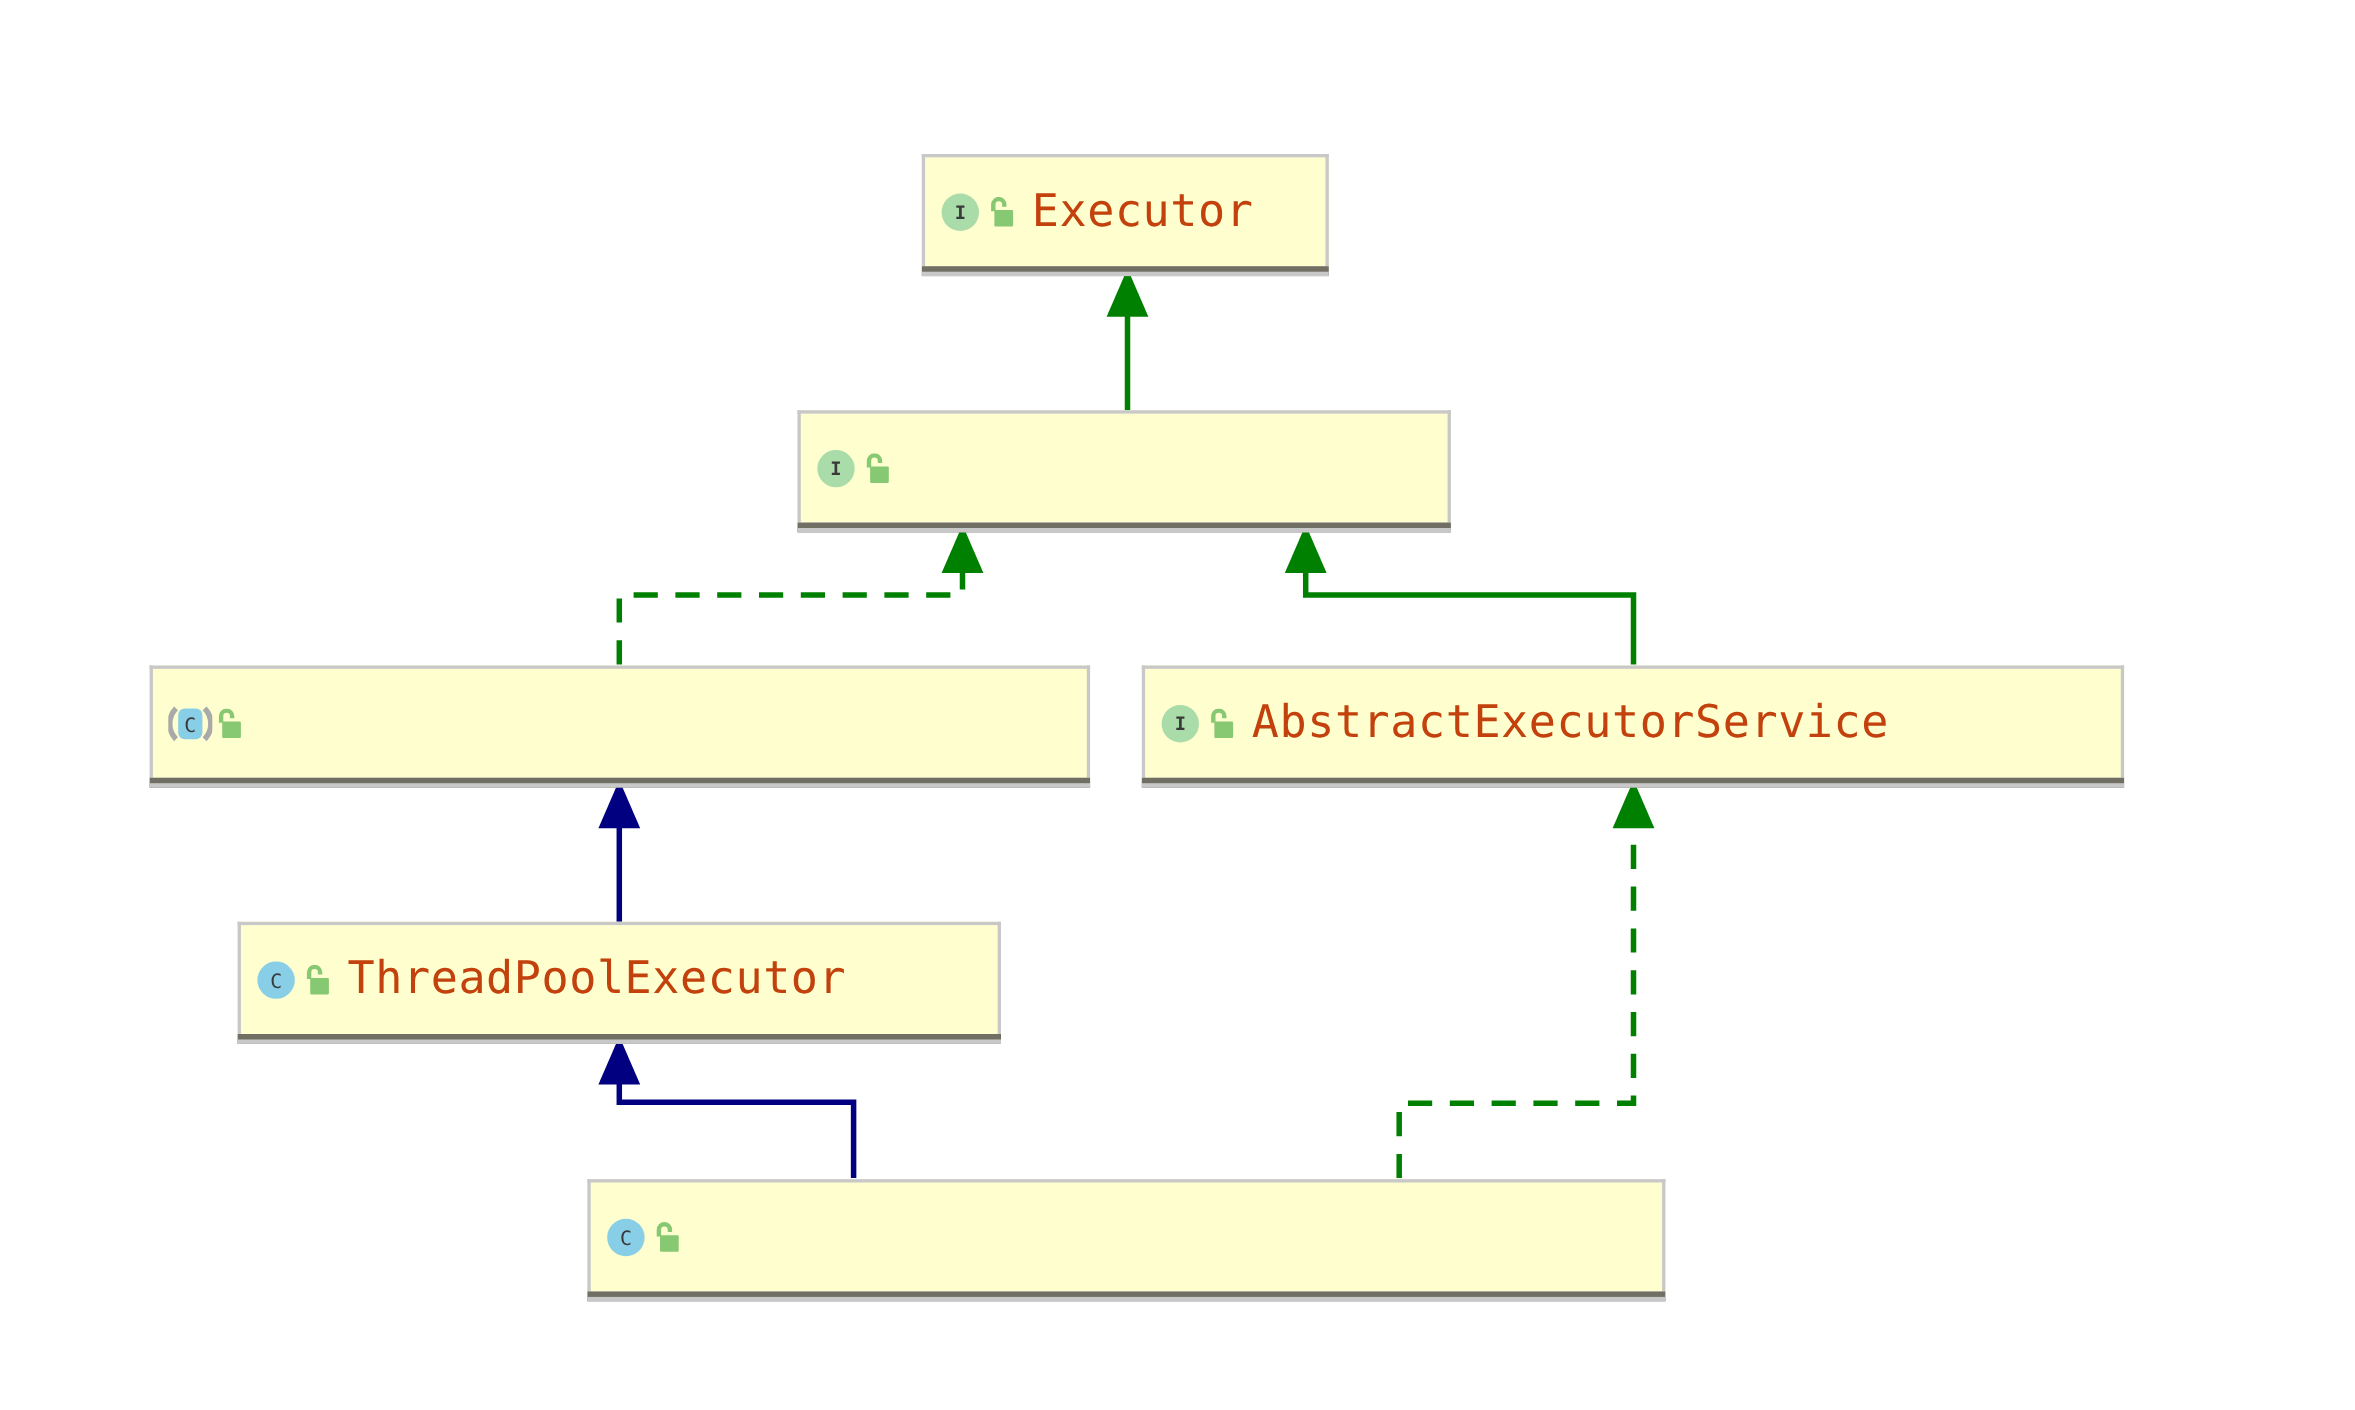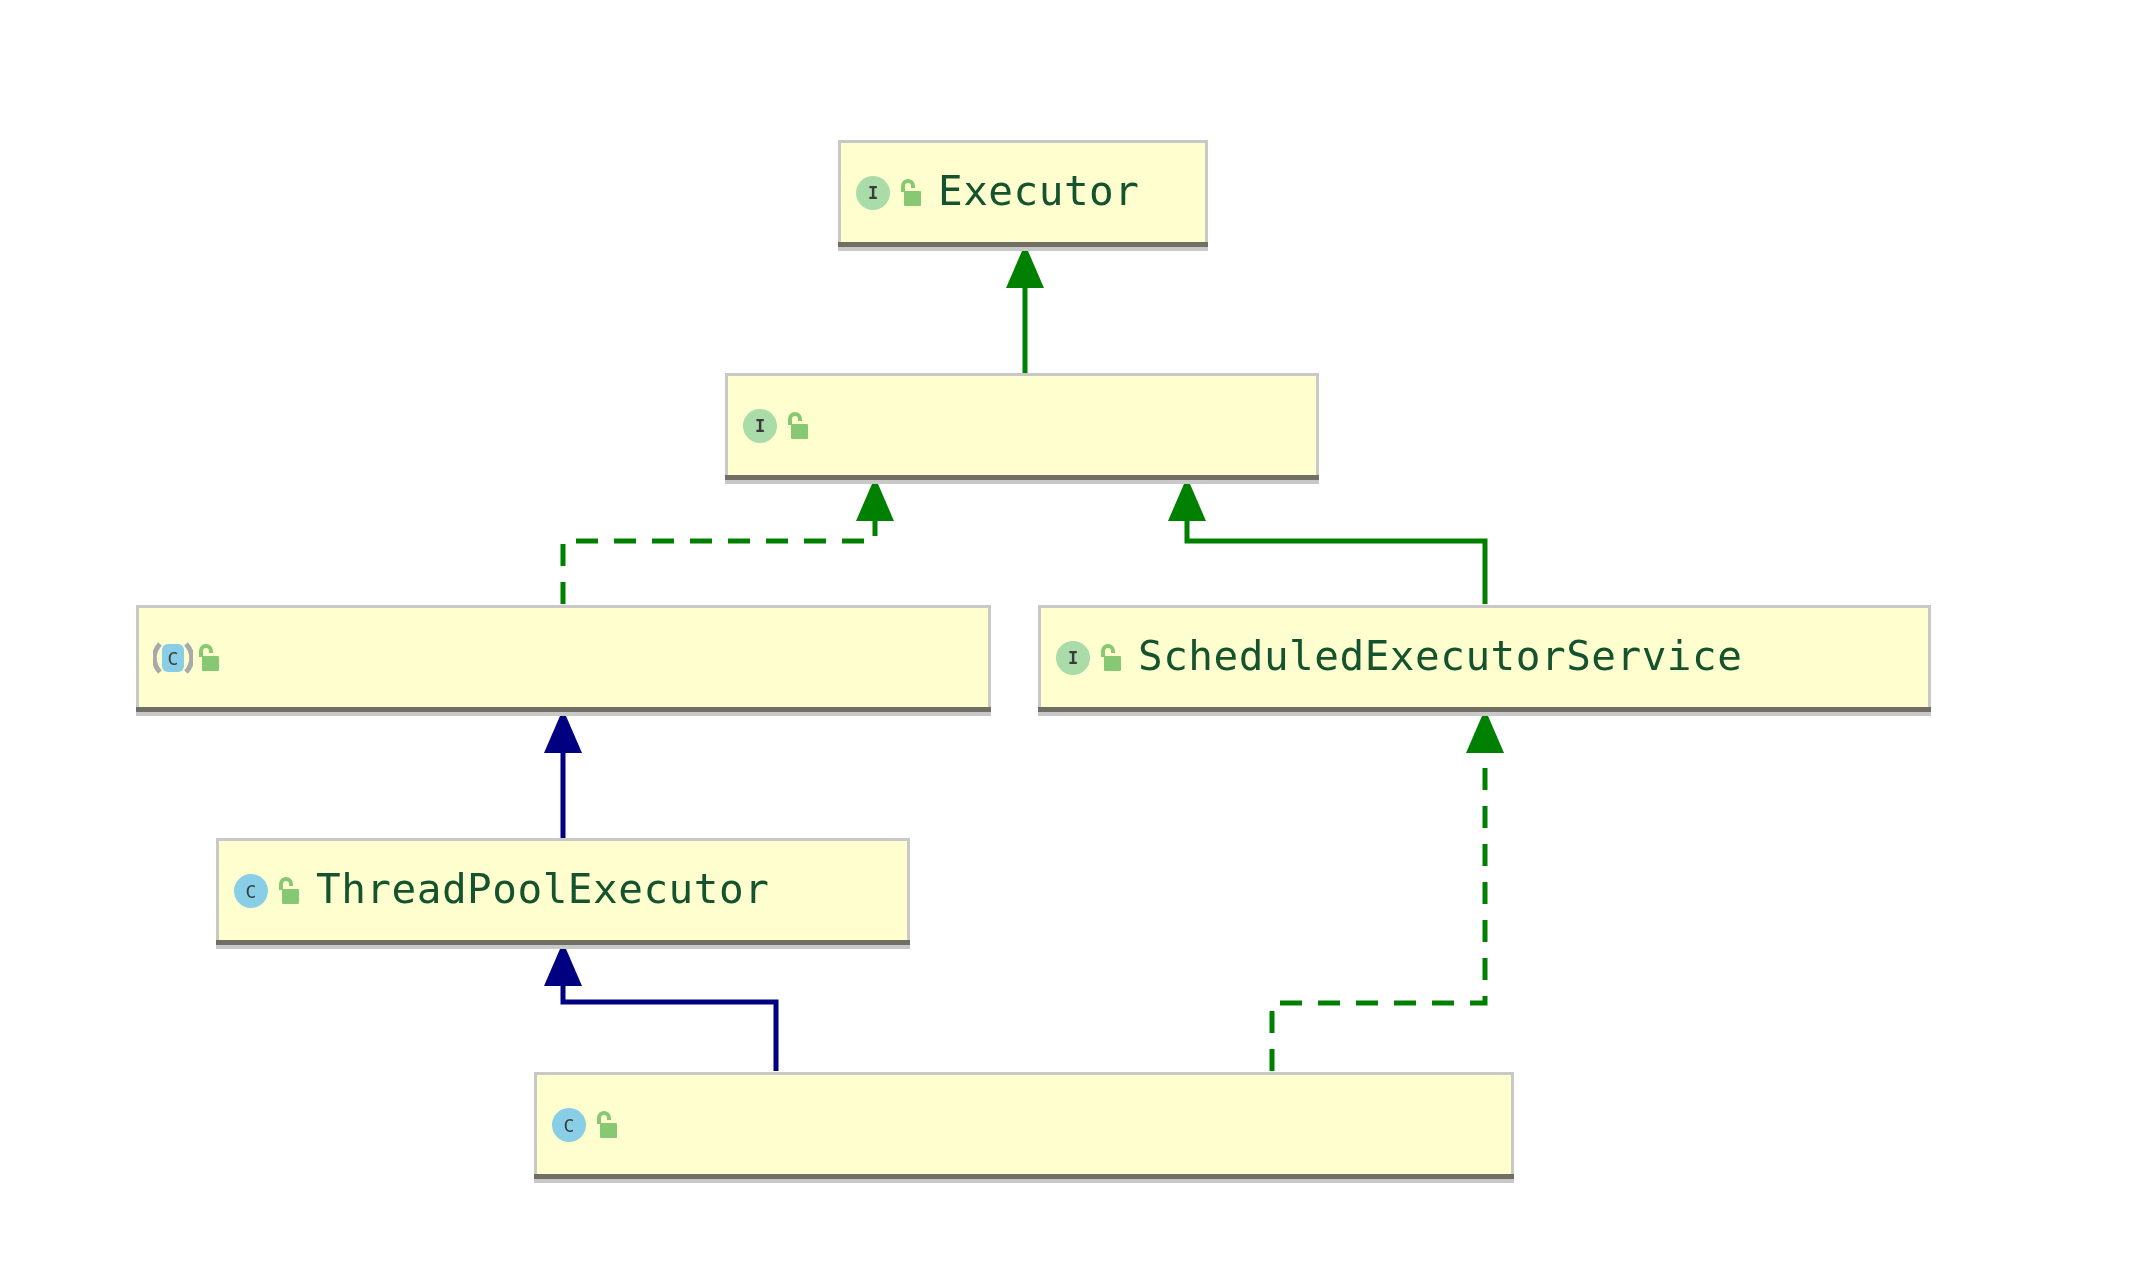--- a/index.html
+++ b/index.html
@@ -50,21 +50,21 @@
     position: absolute;
     left: -3px;
     right: -3px;
     bottom: -9px;
     height: 9px;
     background: #716F64;
     border-bottom: 4px solid #C8C8C8;
     box-sizing: border-box;
   }
   .node-title {
-    color: #14532d;
+    color: #c2410c;
     font-family: "DejaVu Sans Mono", "Liberation Mono", monospace;
     font-size: 41px;
     line-height: 1;
     letter-spacing: 0.5px;
     white-space: nowrap;
     margin-left: 16px;
     transform: translateY(-1px);
     text-align: right;
   }
 
@@ -190,21 +190,21 @@
           <circle cx="18" cy="18" r="17" fill="#A9DCA9"></circle>
           <text x="18" y="24" text-anchor="middle" font-family="DejaVu Sans Mono, monospace" font-size="17" font-weight="bold" fill="#3A3A3A">I</text>
         </svg>
       </span>
       <span class="lock-icon">
         <svg viewBox="0 0 26 28" width="26" height="28">
           <path d="M7 13 L7 7 A5 5 0 0 1 17 7 L17 9" stroke="#87C873" stroke-width="4" fill="none"></path>
           <rect x="8" y="12" width="17" height="15" rx="1" fill="#87C873"></rect>
         </svg>
       </span>
-      <span class="node-title">ScheduledExecutorService</span>
+      <span class="node-title">AbstractExecutorService</span>
       <span class="base-line"></span>
     </div>
 
     <div class="uml-node" style="left:216px; top:838px; width:694px; height:102px;">
       <span class="stereo">
         <svg viewBox="0 0 36 36" width="36" height="36">
           <circle cx="18" cy="18" r="17" fill="#87CEE6"></circle>
           <text x="18" y="25" text-anchor="middle" font-family="DejaVu Sans Mono, monospace" font-size="18" fill="#3A3A3A">C</text>
         </svg>
       </span>

